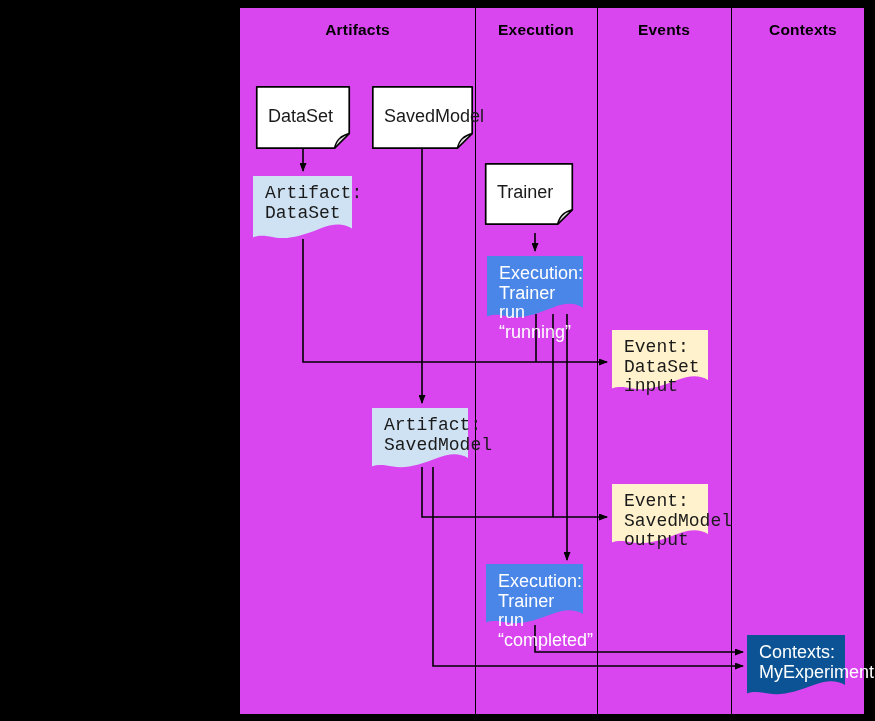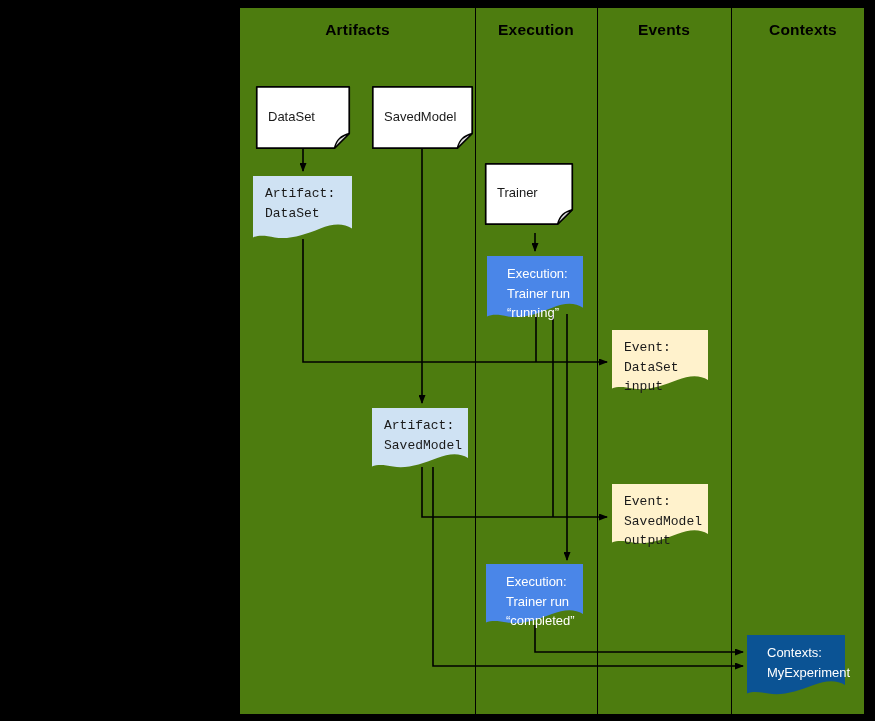--- a/index.html
+++ b/index.html
@@ -2,52 +2,52 @@
 <html><head>
 <meta charset="utf-8">
 <style>
   html,body{margin:0;padding:0;background:#000;}
   body{
     width:875px;height:721px;position:relative;overflow:hidden;
     font-family:"Liberation Sans","DejaVu Sans",sans-serif;
   }
   .canvas{
     position:absolute;left:240px;top:8px;width:624px;height:706px;
-    background:#4d7c0f;
+    background:#d946ef;
   }
   .lane-divider{
     position:absolute;top:0;width:0;height:706px;
     border-left:1.6px solid #000;
   }
   .lane-header{
     position:absolute;top:10px;height:24px;
     display:flex;align-items:center;justify-content:center;
     font-size:15.5px;font-weight:bold;color:#000;letter-spacing:.2px;
   }
   .node{position:absolute;}
   .node svg.shape{
     position:absolute;left:0;top:0;width:100%;height:100%;overflow:visible;
   }
   .node .label{
     position:absolute;left:12px;right:4px;
-    font-size:13px;line-height:19.5px;white-space:pre-line;
+    font-size:18px;line-height:19.5px;white-space:pre-line;
   }
   
   .note-body{fill:#ffffff;stroke:#000;stroke-width:1.7px;vector-effect:non-scaling-stroke;stroke-linejoin:round;}
   .note-fold{fill:#d9d9d9;stroke:#000;stroke-width:1.4px;vector-effect:non-scaling-stroke;stroke-linejoin:round;}
   .node.note .label{top:50%;transform:translateY(-58%);color:#1a1a1a;}
   
   .node.doc .label{top:8px;}
   .doc-shape{stroke:none;}
   .fill-artifact{fill:#cfe2f3;}
   .fill-execution{fill:#4a86e8;}
   .fill-event{fill:#fff2cc;}
   .fill-context{fill:#0b5394;}
   .text-dark{color:#1a1a1a;font-family:Liberation Mono, monospace;}
-  .text-light{color:#ffffff;margin-left:8px;}
+  .text-light{color:#ffffff;}
   svg.connectors{position:absolute;left:0;top:0;width:624px;height:706px;pointer-events:none;}
   svg.connectors polyline, svg.connectors line{stroke:#000;stroke-width:1.6px;fill:none;}
 </style>
 </head>
 <body>
 
 <div class="canvas">
 
   <div class="lane-divider" style="left:235px"></div>
   <div class="lane-divider" style="left:357px"></div>

